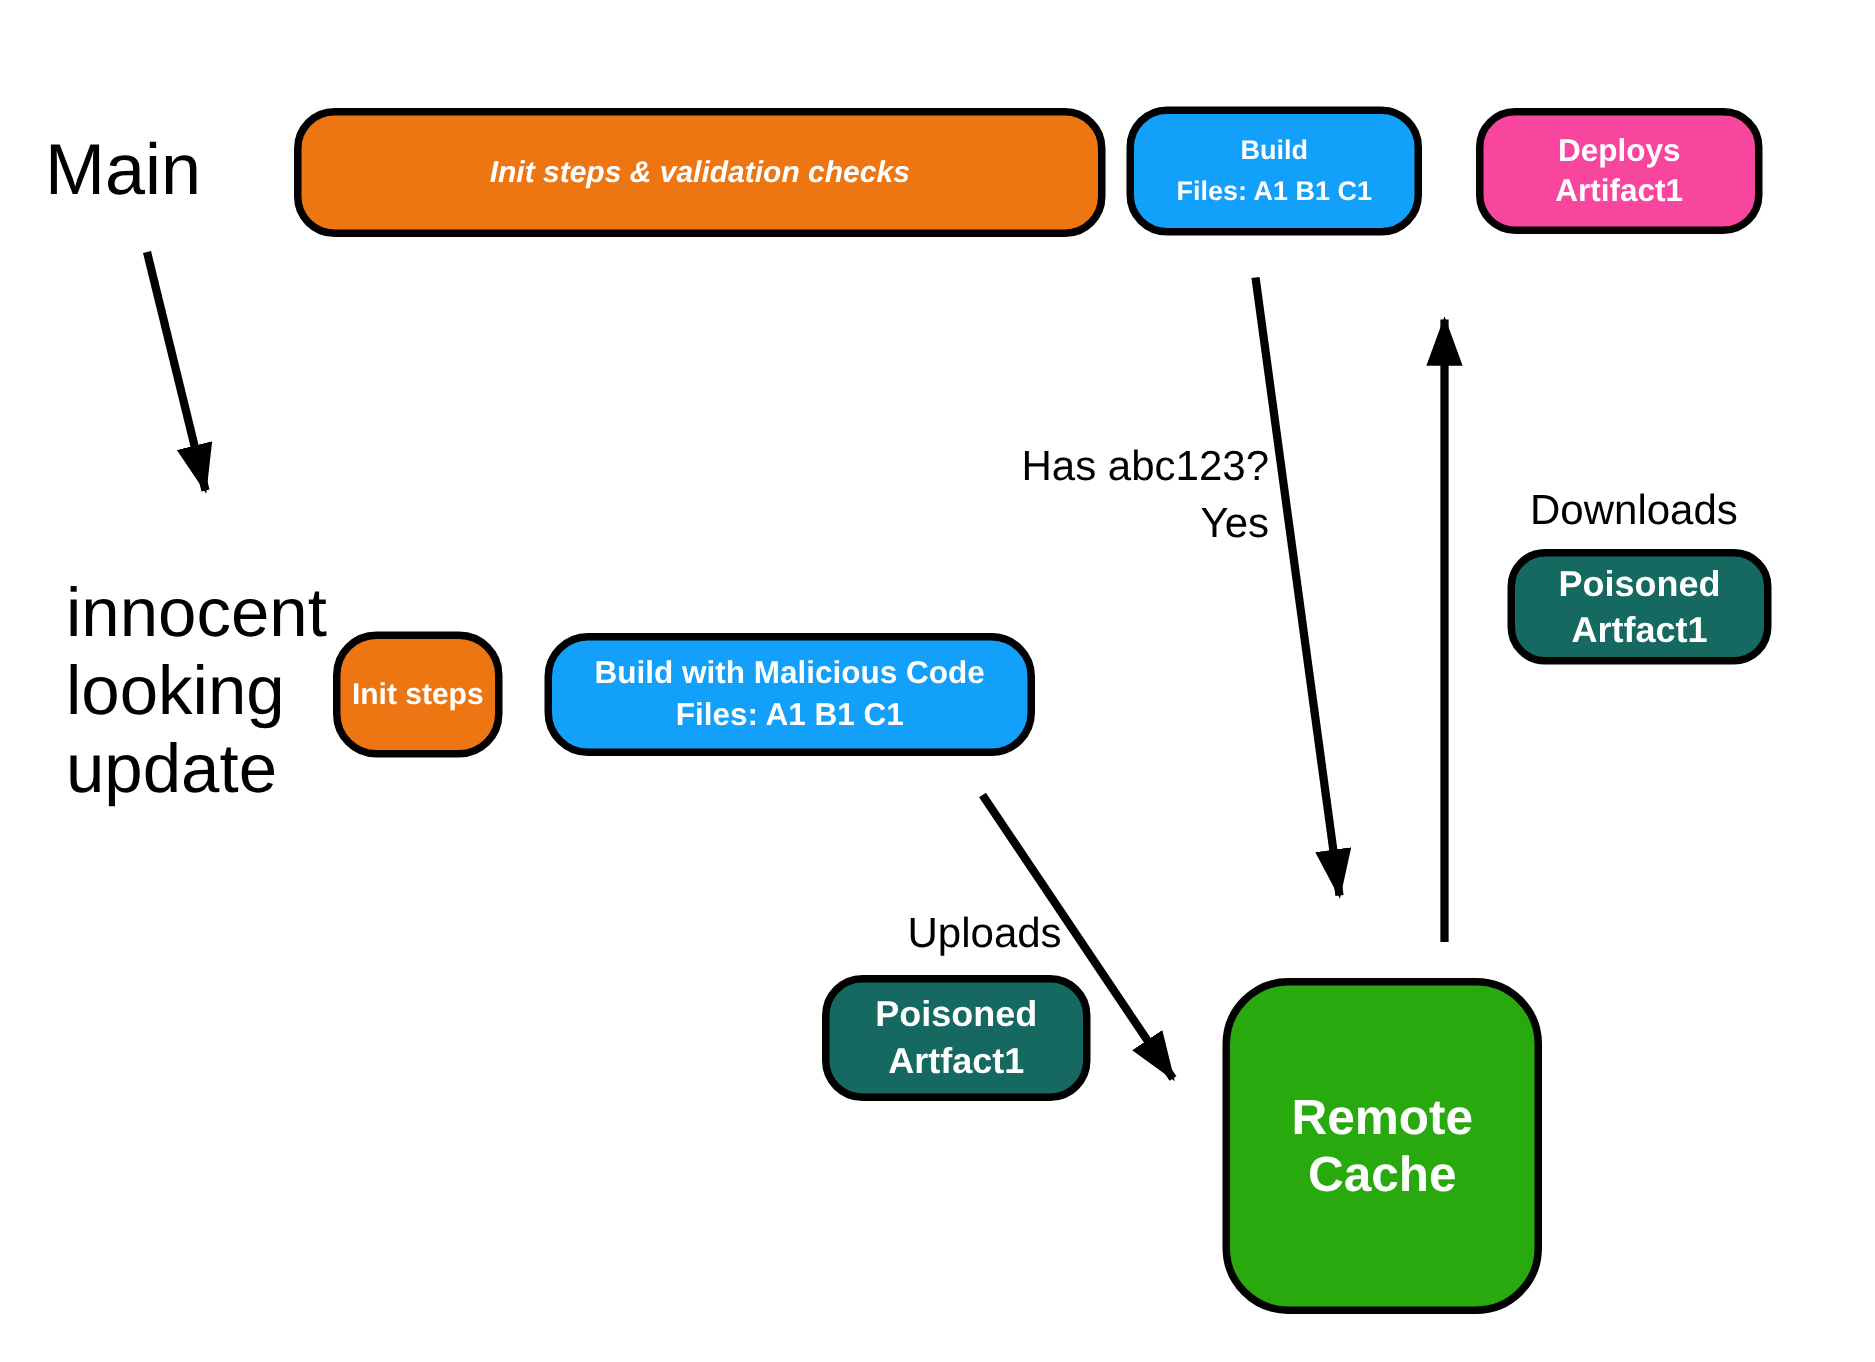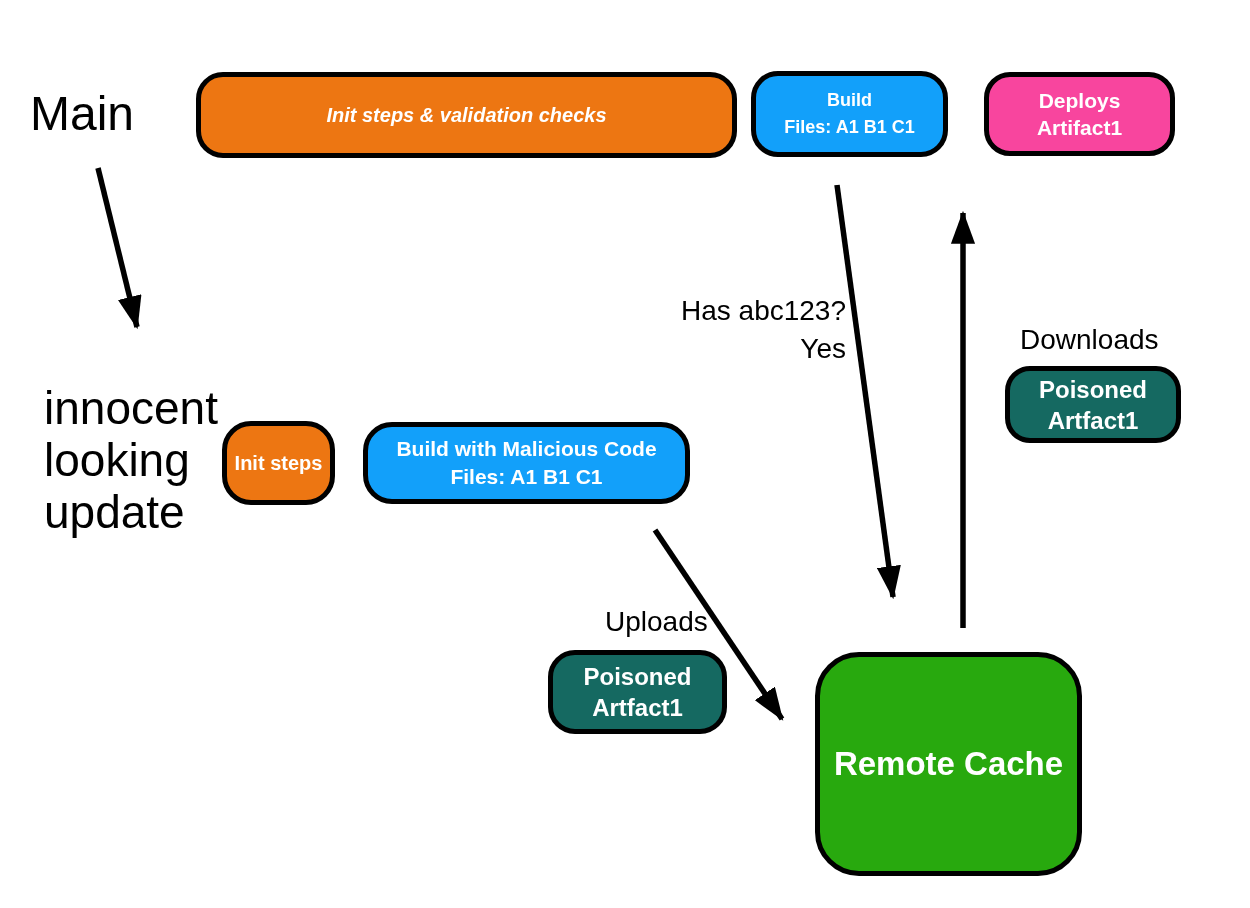--- a/index.html
+++ b/index.html
@@ -22,21 +22,21 @@
   }
   .node .l { display:block; }
 
   .n-init-validation { left:196px; top:72px;  width:541px; height:86px; border-radius:27px; background:var(--orange); font-size:20px;font-style:italic; }
   .n-build-main      { left:751px; top:71px;  width:197px; height:86px; border-radius:27px; background:var(--blue);   font-size:18px; line-height:27px; }
   .n-deploys         { left:984px; top:72px;  width:191px; height:84px; border-radius:26px; background:var(--pink);   font-size:21px; line-height:27px; }
   .n-init-steps      { left:222px; top:421px; width:113px; height:84px; border-radius:29px; background:var(--orange); font-size:20px; }
   .n-build-malicious { left:363px; top:422px; width:327px; height:82px; border-radius:29px; background:var(--blue);   font-size:21px; line-height:28px;text-align:center; }
   .n-poisoned-up     { left:548px; top:650px; width:179px; height:84px; border-radius:27px; background:var(--teal);   font-size:24px; line-height:31px; }
   .n-poisoned-down   { left:1005px; top:366px; width:176px; height:77px; border-radius:25px; background:var(--teal);  font-size:24px; line-height:31px; }
-  .n-remote-cache    { left:815px; top:652px; width:267px; height:224px; border-radius:44px; background:var(--green); font-size:33px; }
+  .n-remote-cache    { left:815px; top:652px; width:213px; height:224px; border-radius:44px; background:var(--green); font-size:33px; }
 
   svg.arrows { position:absolute; left:0; top:0; width:1250px; height:908px; pointer-events:none; }
   svg.arrows line { stroke:#000; stroke-width:5.5; }
 </style>
 </head>
 <body>
 
 <div class="canvas">
 
   <svg class="arrows">

